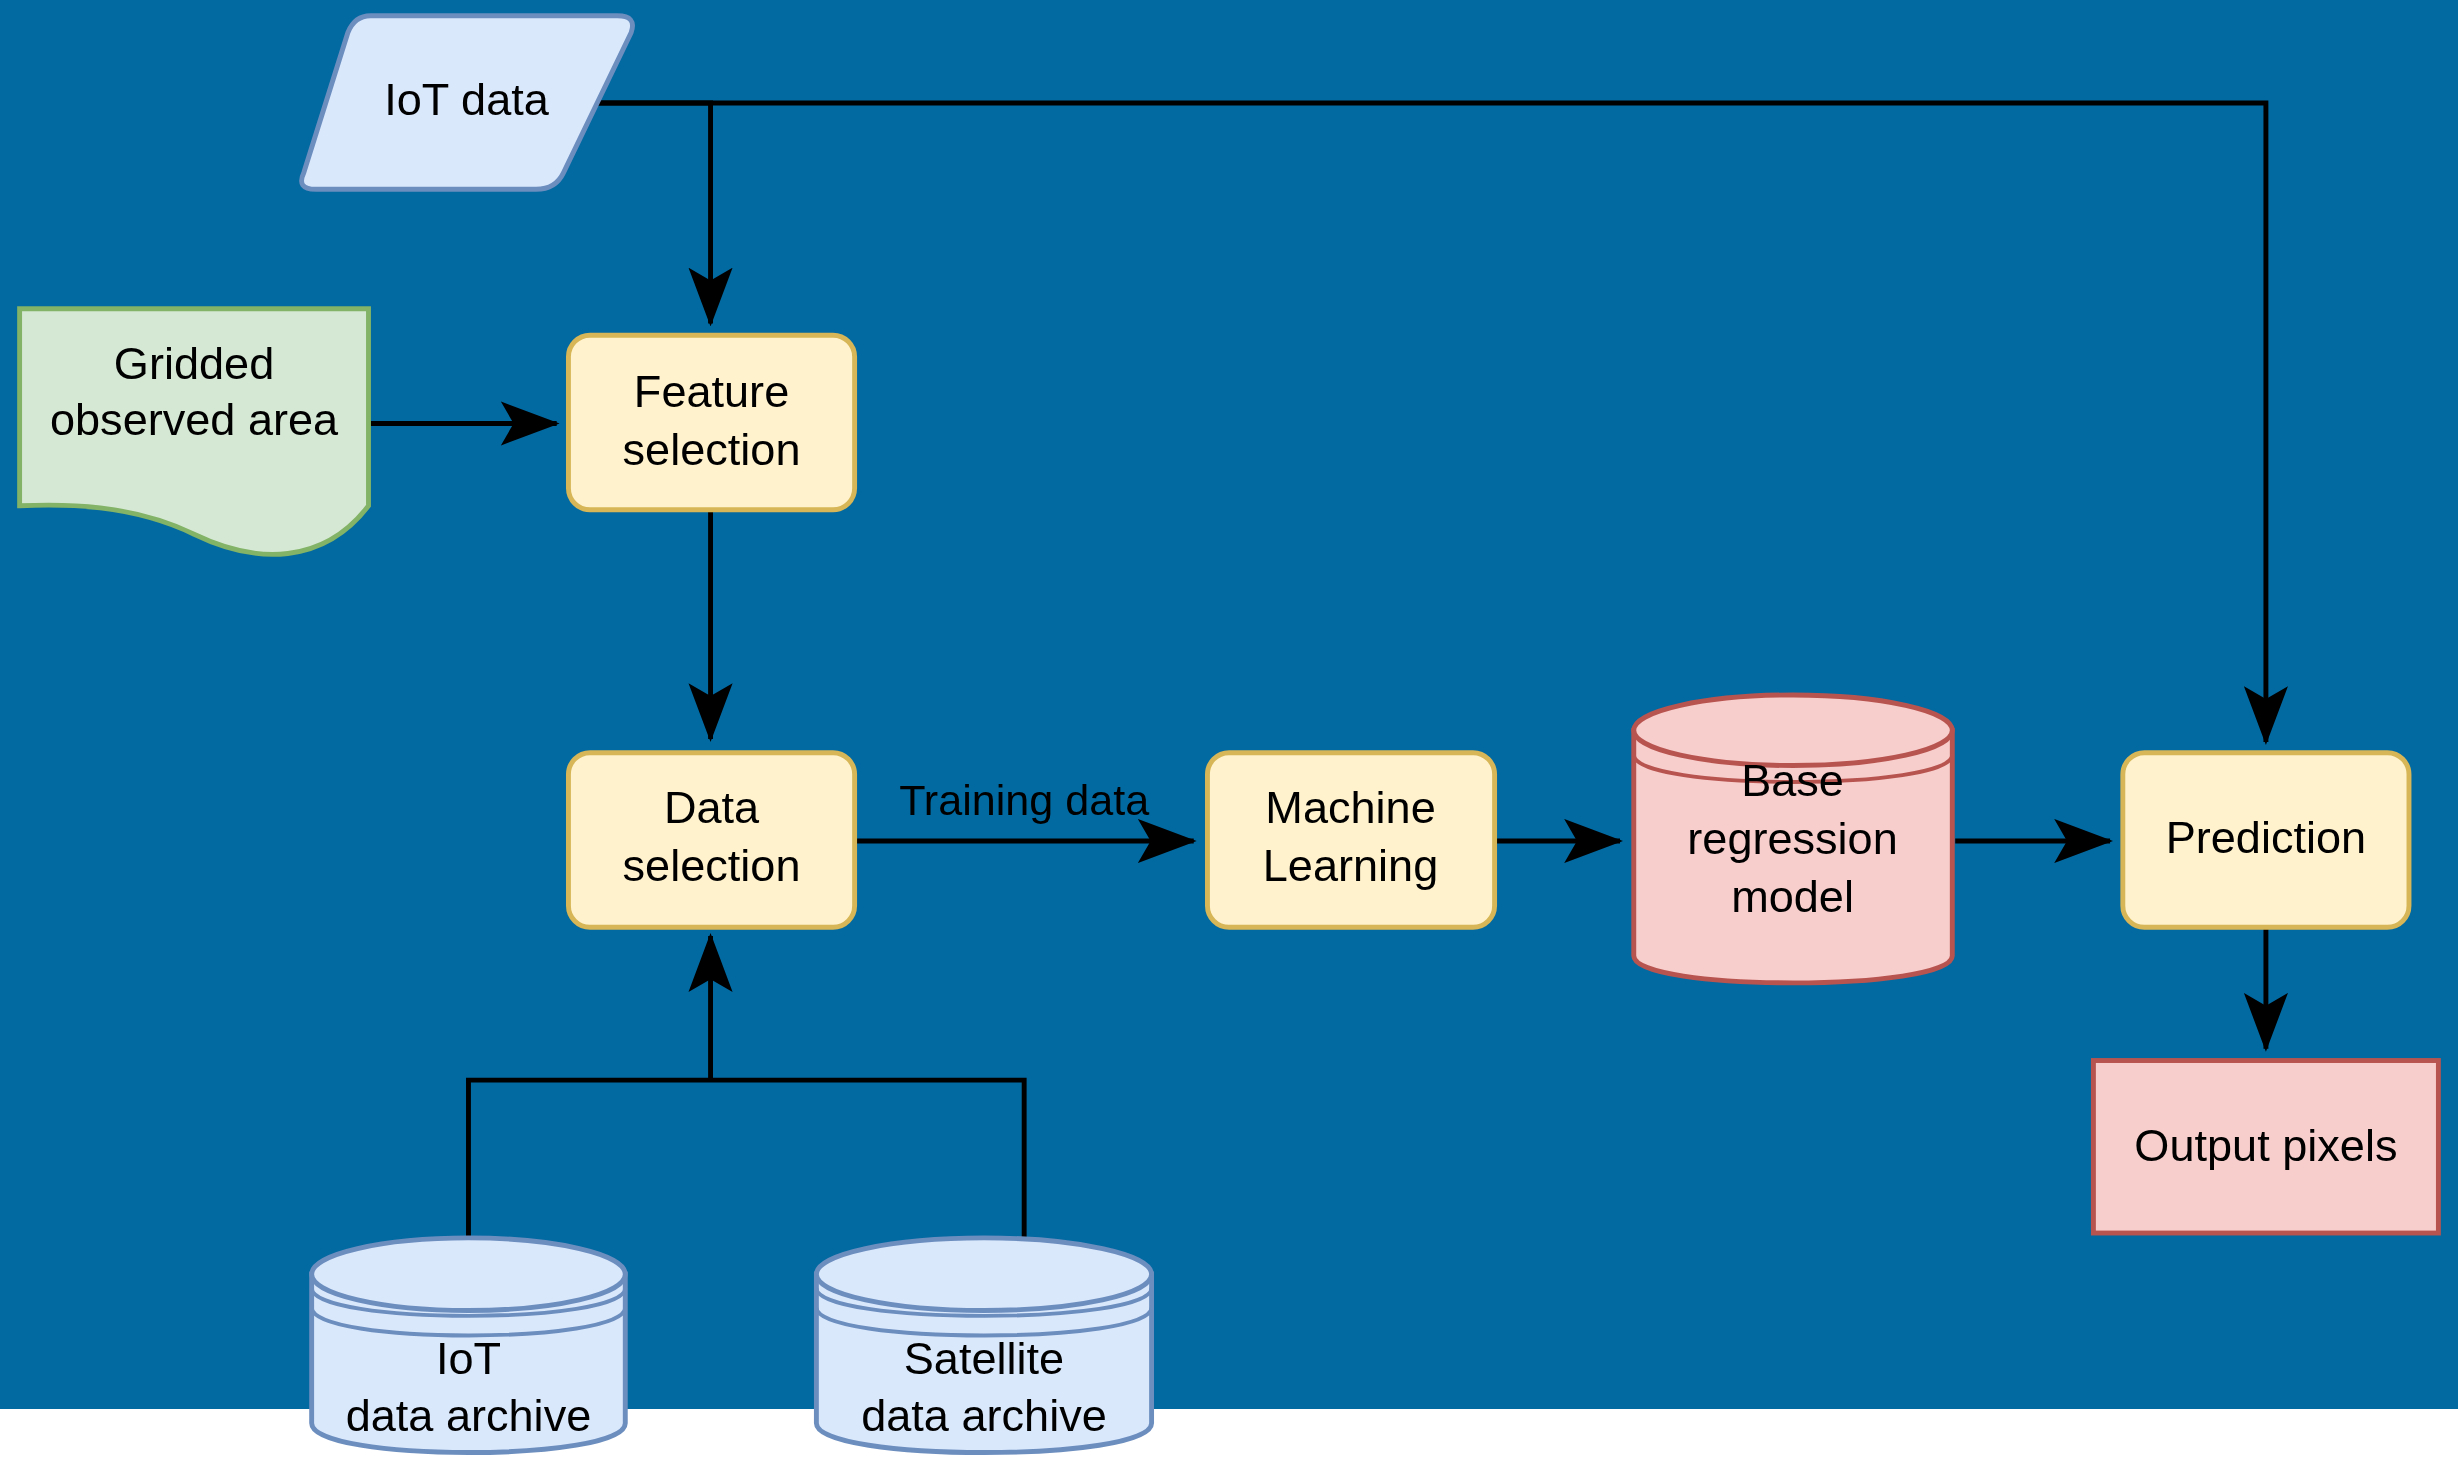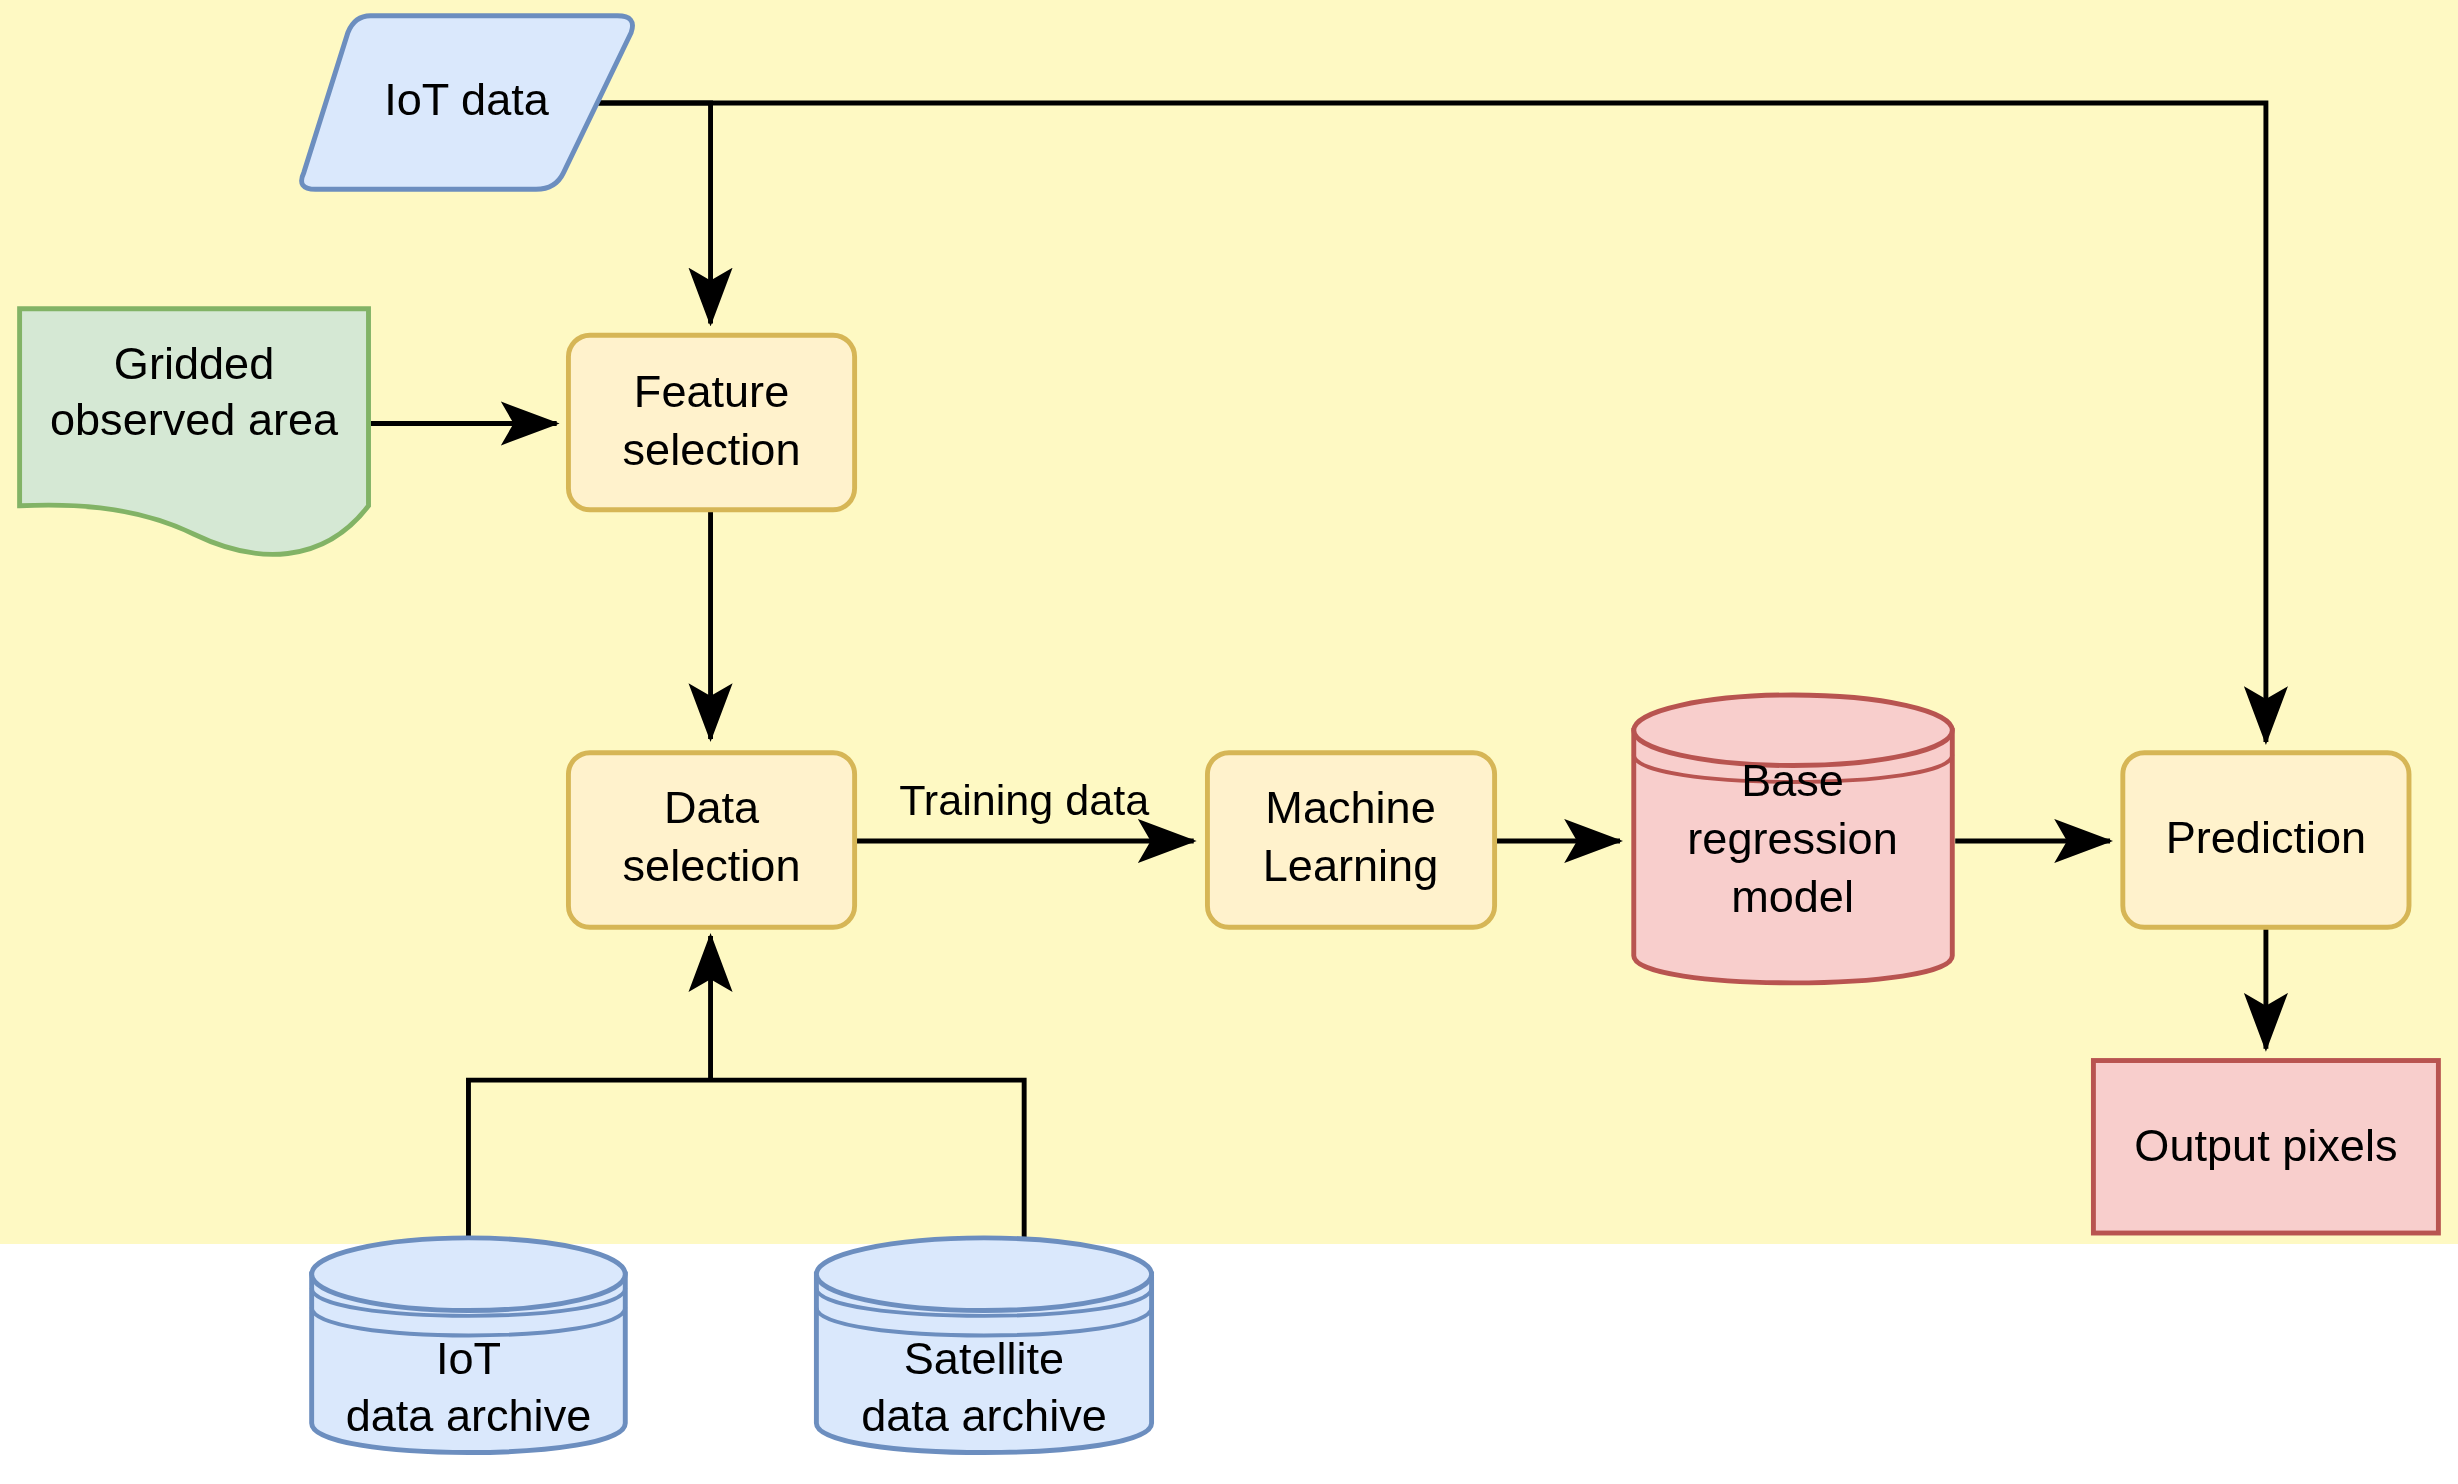--- a/index.html
+++ b/index.html
@@ -9,22 +9,22 @@
   }
   body {
     width: 2458px;
     height: 1485px;
     overflow: hidden;
     font-family: "Liberation Sans", sans-serif;
   }
   #diagram-root {
     position: relative;
     width: 2458px;
-    height: 1244px;
-    background: #fef9c3;
+    height: 1409px;
+    background: #0369a1;
   }
   svg.flow {
     display: block;
     width: 2458px;
     height: 1485px;
   }
   text {
     font-family: "Liberation Sans", sans-serif;
     font-size: 46px;
     fill: #000000;

